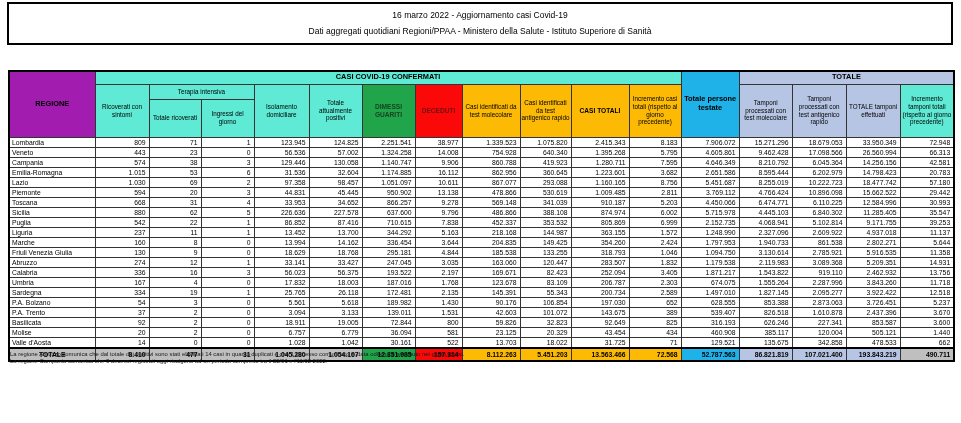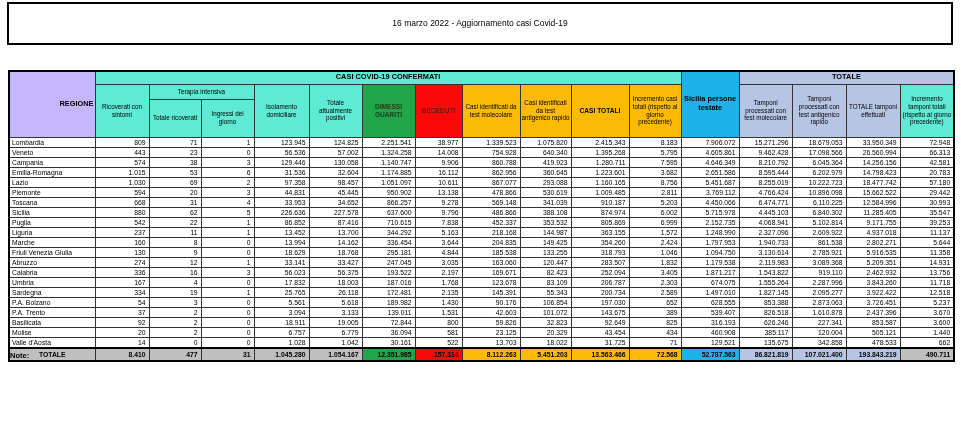--- a/index.html
+++ b/index.html
@@ -14,21 +14,21 @@
 
   
   table.covid{position:absolute;left:8px;top:70px;width:945px;border-collapse:collapse;
     table-layout:fixed;border:2px solid #000;}
   th,td{border:1px solid #333;box-sizing:border-box;overflow:hidden;padding:0;}
   th{vertical-align:middle;text-align:center;white-space:normal;font-weight:normal;
      font-size:6.3px;line-height:1.2;padding:1px;}
   tr.band th{height:13px;font-weight:bold;font-size:7.4px;}
   tr.mid th{height:15px;}
   tr.low th{height:38px;}
-  .h-region{background:#c4b5fd;font-weight:bold;font-size:7px;text-align:right;}
+  .h-region{background:#a21caf;font-weight:bold;font-size:7px;}
   .h-gray{background:#5eead4;}
   .h-green{background:#21a54a;color:#17431f;font-weight:bold;font-size:6.6px;}
   .h-red{background:#fb0808;color:#701011;font-weight:bold;font-size:6.6px;}
   .h-orange{background:#fcba04;}
   .h-orange-b{background:#fcba04;font-weight:bold;font-size:6.6px;}
   .h-cyan{background:#1eb2e8;}
   .h-blue{background:#b7c5e4;}
   .h-blue-band{background:#b7c5e4;font-weight:bold;}
 
   td{height:9px;font-size:6.8px;line-height:9px;white-space:nowrap;}
@@ -48,20 +48,21 @@
   .notes-title{font-size:7.5px;font-weight:bold;margin:0 0 10px 0;}
   .note-line{font-size:5.9px;line-height:1.25;color:#1a1a1a;}
 </style>
 </head>
 <body>
 
 <div class="page">
 
   <div class="title-box">
     <div class="title-line">16 marzo 2022 - Aggiornamento casi Covid-19</div>
+    <div class="title-line">Dati aggregati quotidiani Regioni/PPAA - Ministero della Salute - Istituto Superiore di Sanità</div>
   </div>
 
   <table class="covid">
     <colgroup>
       <col style="width:86px">
         <col style="width:54px">
         <col style="width:52px">
         <col style="width:53px">
       <col style="width:55px">
         <col style="width:53px">
@@ -74,21 +75,21 @@
       <col style="width:58px">
         <col style="width:53px">
         <col style="width:54px">
         <col style="width:54px">
       <col style="width:54px">
     </colgroup>
     <thead>
       <tr class="band">
         <th class="h-region" rowspan="3">REGIONE</th>
         <th class="h-gray" colspan="11">CASI COVID-19 CONFERMATI</th>
-        <th class="h-cyan" rowspan="3">Sicilia persone testate</th>
+        <th class="h-cyan" rowspan="3">Totale persone testate</th>
         <th class="h-blue-band" colspan="4">TOTALE</th>
       </tr>
       <tr class="mid">
         <th class="h-gray" rowspan="2">Ricoverati con sintomi</th>
         <th class="h-gray" colspan="2">Terapia intensiva</th>
         <th class="h-gray" rowspan="2">Isolamento domiciliare</th>
         <th class="h-gray" rowspan="2">Totale attualmente positivi</th>
         <th class="h-green" rowspan="2">DIMESSI GUARITI</th>
         <th class="h-red" rowspan="2">DECEDUTI</th>
         <th class="h-orange" rowspan="2">Casi identificati da test molecolare</th>
@@ -521,21 +522,20 @@
           <td class="num c-cyan">52.787.563</td>
           <td class="num c-blue">86.821.819</td>
           <td class="num c-blue">107.021.400</td>
           <td class="num c-blue">193.843.219</td>
           <td class="num c-gray">490.711</td>
         </tr>
       </tbody>
   </table>
 
   <div class="notes">
-    <p class="notes-title">Note:</p>
     <div>
         <div class="note-line">La regione Abruzzo comunica che dal totale dei positivi sono stati eliminati 14 casi in quanto duplicati e che 1 decesso comunicato in data odierna è avvenuto nei giorni scorsi.</div>
         <div class="note-line">La regione Campania comunica che 3 decessi registrati oggi risalgono ad un periodo compreso tra il 22/01 e l'11/02 2022.</div>
         <div class="note-line">La regione Emilia Romagna comunica che sono stati eliminati 3 casi, comunicati nei giorni precedenti, in quanto giudicati non casi COVID-19.</div>
         <div class="note-line">La regione Friuli Venezia Giulia comunica che dal totale dei positivi sono stati eliminati 2 casi: 1 caso con test antigenico positivo non confermato da test molecolare e 1 caso rimosso dopo revisione.</div>
         <div class="note-line">La P.A. di Bolzano comunica che dei 652 nuovi positivi, 5 derivano da test antigenici confermati da test molecolare.</div>
         <div class="note-line">La regione Sicilia comunica che sul numero complessivo dei casi confermati comunicati in data odierna, n. 1598 sono relativi a giorni precedenti al 15/03/22 (di cui n. 1473 del 14/03/22, n. 76 del 13/03/22, n. 17 del 12/03/22, n. 5 del 11/03/22) e che i decessi comunicati in data odierna si riferiscono ai seguenti periodi: N. 3 il 15/03/2022 - N. 11 il 14/03/2022 - N. 1 il 13/03/2022 - N. 1 il 12/03/2022 - N. 1 il 04/02/2022 - N. 1 il 01/02/2022 - N. 1 il 29/01/2022 - N. 1 il 28/01/2022 - N. 3 il 21/01/2022 - N. 1 il 16/01/2022 - N. 1 il 11/01/2022 - N. 2 il 06/01/2022 - N. 1 il 30/12/2021 - N. 1 il 15/12/2021.</div>
       </div>
   </div>
 

